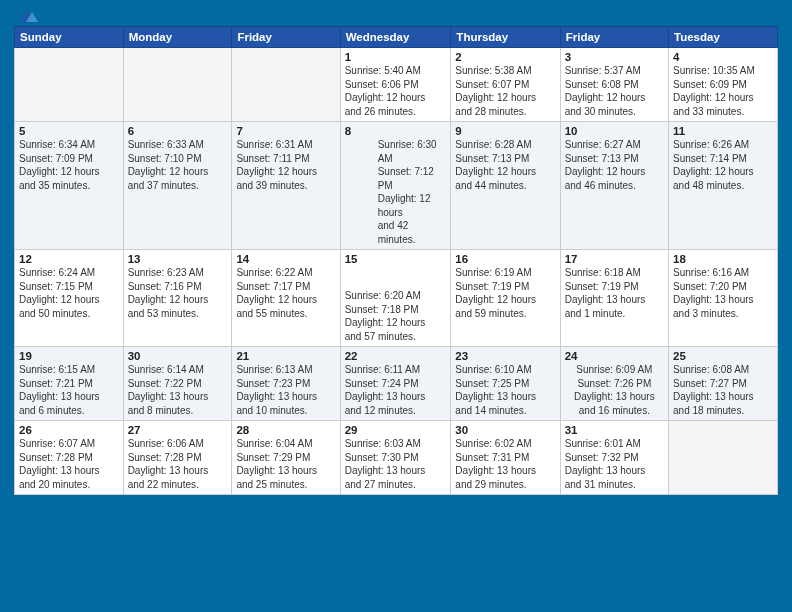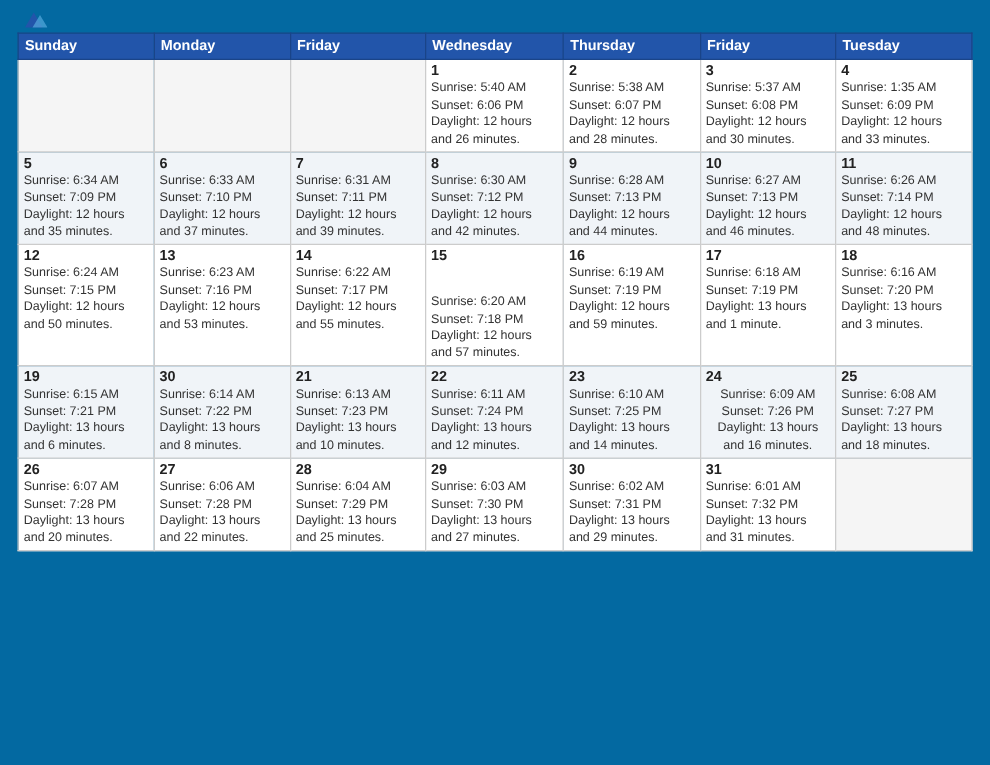--- a/index.html
+++ b/index.html
@@ -135,21 +135,21 @@
           </td>
           <td>
             <span class="day-number">3</span>
             <div class="day-info" style="white-space: pre-line;">Sunrise: 5:37 AM
 Sunset: 6:08 PM
 Daylight: 12 hours
 and 30 minutes.</div>
           </td>
           <td>
             <span class="day-number">4</span>
-            <div class="day-info" style="white-space: pre-line;">Sunrise: 1:35 AM
+            <div class="day-info" style="white-space: pre-line;">Sunrise: 10:35 AM
 Sunset: 6:09 PM
 Daylight: 12 hours
 and 33 minutes.</div>
           </td>
         </tr>
         <tr class="row-shade">
           <td>
             <span class="day-number">5</span>
             <div class="day-info" style="white-space: pre-line;">Sunrise: 6:34 AM
 Sunset: 7:09 PM
@@ -165,21 +165,21 @@
           </td>
           <td>
             <span class="day-number">7</span>
             <div class="day-info" style="white-space: pre-line;">Sunrise: 6:31 AM
 Sunset: 7:11 PM
 Daylight: 12 hours
 and 39 minutes.</div>
           </td>
           <td>
             <span class="day-number">8</span>
-            <div class="day-info" style="white-space: pre-line;">Sunrise: 6:30 AM
+            <div class="day-info" style="white-space: pre-line; margin-left: 33px;">Sunrise: 6:30 AM
 Sunset: 7:12 PM
 Daylight: 12 hours
 and 42 minutes.</div>
           </td>
           <td>
             <span class="day-number">9</span>
             <div class="day-info" style="white-space: pre-line;">Sunrise: 6:28 AM
 Sunset: 7:13 PM
 Daylight: 12 hours
 and 44 minutes.</div>

